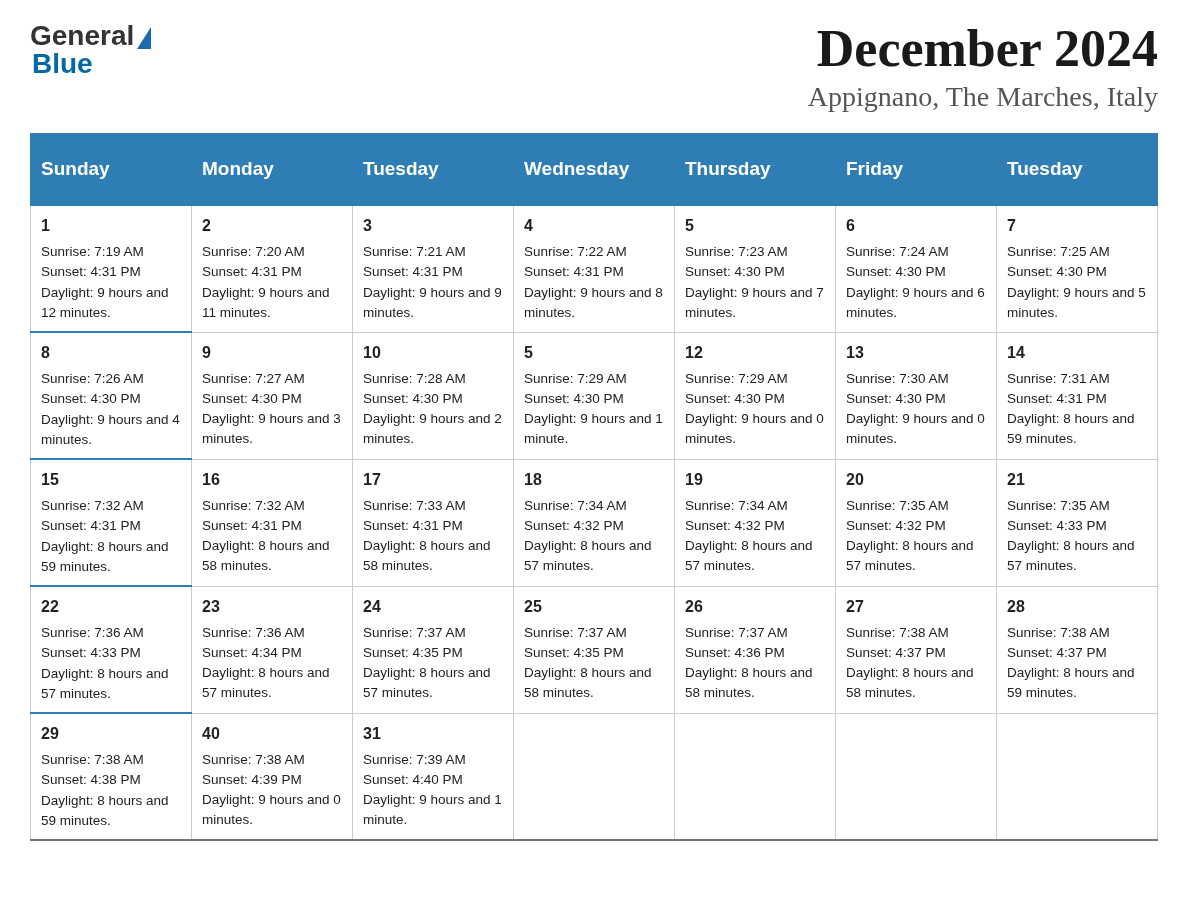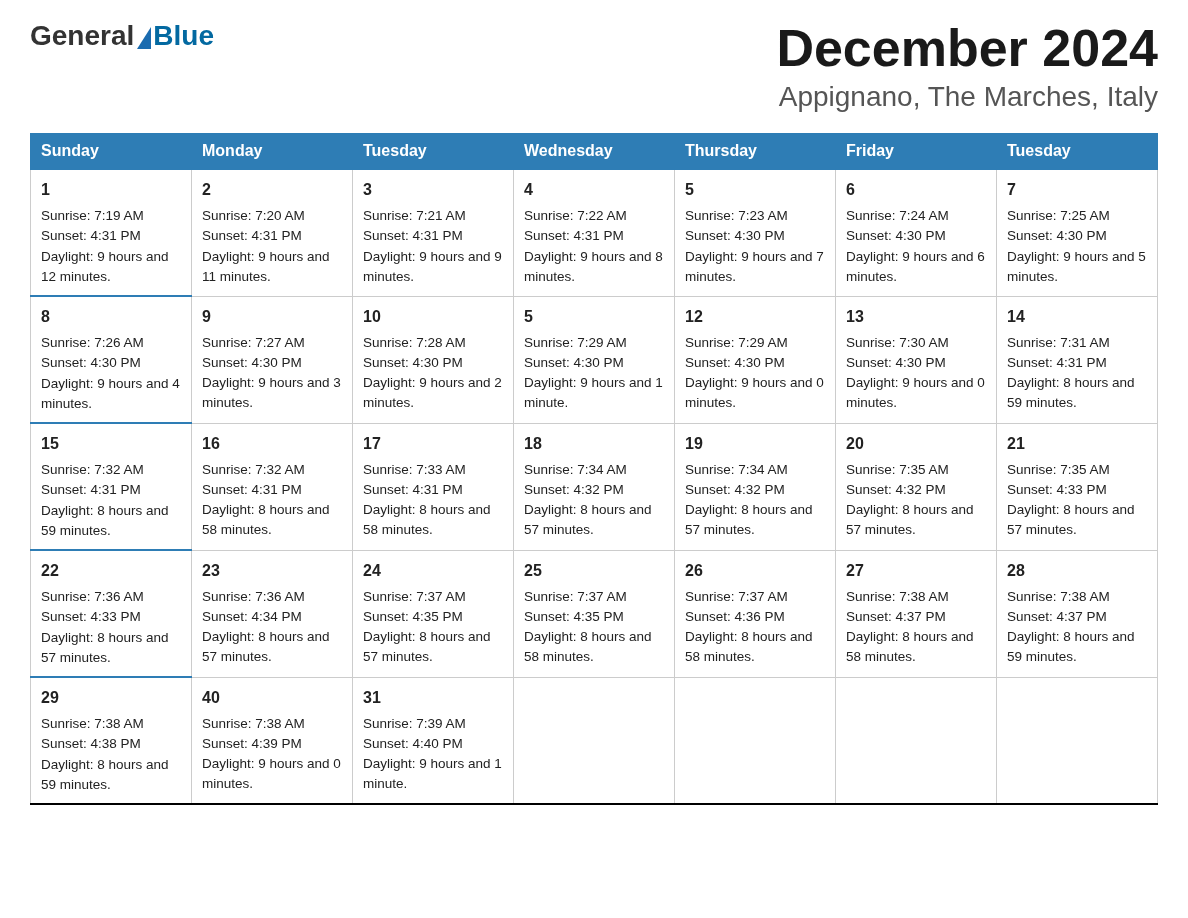--- a/index.html
+++ b/index.html
@@ -11,21 +11,22 @@
       min-height: 918px;
     }
     .header {
       display: flex;
       justify-content: space-between;
       align-items: flex-start;
       margin-bottom: 20px;
     }
     .logo {
       display: flex;
-      align-items: flex-end;
+      flex-direction: column;
+      align-items: flex-start;
     }
     .logo-top {
       display: flex;
       align-items: center;
     }
     .logo-general {
       font-size: 28px;
       font-weight: bold;
       color: #333;
       font-family: Arial, sans-serif;
@@ -42,43 +43,44 @@
     .logo-blue {
       font-size: 28px;
       font-weight: bold;
       color: #0369a1;
       font-family: Arial, sans-serif;
       margin-top: -4px;
       padding-left: 2px;
     }
     .title-section {
       text-align: right;
+      font-family: Liberation Serif, serif;
     }
     .month-title {
       font-size: 52px;
       font-weight: bold;
       color: #1a1a1a;
       line-height: 1.1;
     }
     .location {
       font-size: 28px;
       color: #555;
       margin-top: 4px;
     }
     table {
       width: 100%;
       border-collapse: collapse;
       table-layout: fixed;
     }
     thead tr th {
       background-color: #2e7db5;
       color: #fff;
-      font-size: 16px;
+      font-size: 19px;
       font-weight: bold;
-      padding: 8px 10px;
+      padding: 24px 10px;
       text-align: left;
       border: 1px solid #2e7db5;
     }
     tbody tr td {
       vertical-align: top;
       padding: 8px 10px;
       border: 1px solid #ccc;
       font-size: 13.5px;
       color: #222;
       line-height: 1.5;
@@ -87,21 +89,21 @@
     tbody tr td .day-num {
       font-size: 16px;
       font-weight: bold;
       display: block;
       margin-bottom: 4px;
     }
     tbody tr td.empty {
       background: #fff;
     }
     tbody tr:last-child td {
-      border-bottom: 2px solid #000000;
+      border-bottom: 2px solid #737373;
     }
     tbody tr td:first-child {
       border-top: 2px solid #2e7db5;
     }
     tbody tr:first-child td {
       border-top: 2px solid #2e7db5;
     }
   </style>
 </head>
 <body>

